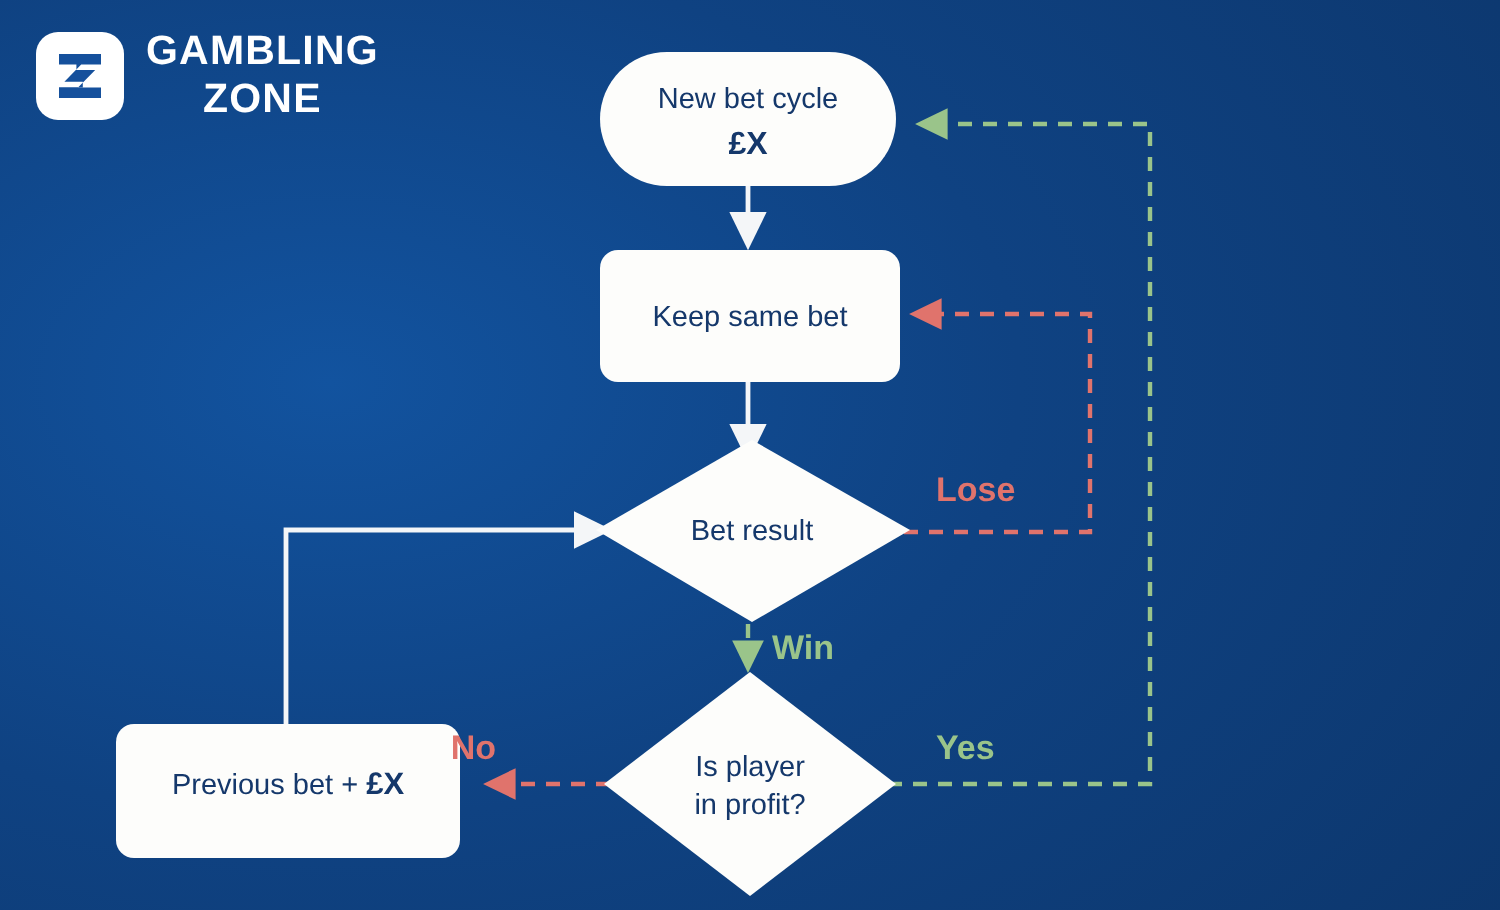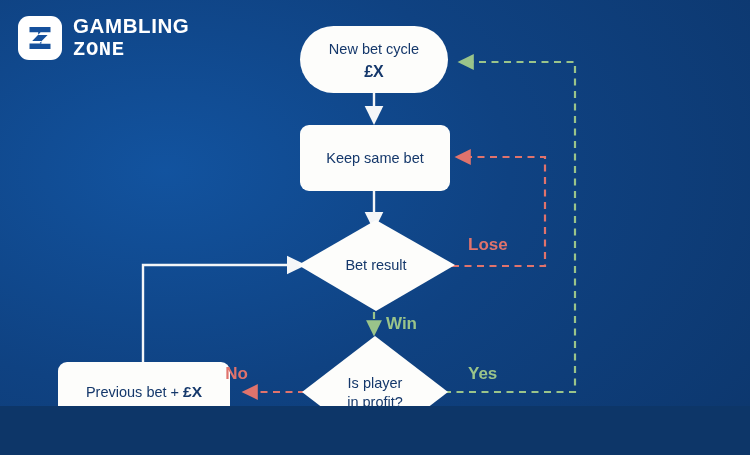--- a/index.html
+++ b/index.html
@@ -6,24 +6,25 @@
     margin: 0;
     padding: 0;
     background: #0d3668;
   }
   body {
     font-family: "Liberation Sans", sans-serif;
   }
   #canvas {
     position: relative;
     width: 750px;
-    height: 406px;
+    height: 455px;
     overflow: hidden;
     background:
       radial-gradient(ellipse 820px 520px at 22% 42%, #12539f 0%, #0f4282 42%, #0c3468 100%);
+    text-align: center;
   }
   
   #logo {
     position: absolute;
     left: 18px;
     top: 16px;
     display: flex;
     align-items: center;
     gap: 11px;
   }
@@ -42,21 +43,21 @@
     flex-direction: column;
     justify-content: center;
     line-height: 1.0;
   }
   #logo-text .l1, #logo-text .l2 {
     color: #ffffff;
     font-size: 20.5px;
     font-weight: bold;
     letter-spacing: 0.6px;
   }
-  #logo-text .l2 { margin-top: 3px; font-family: Liberation Mono, monospace; }
+  #logo-text .l2 { margin-top: 3px; }
 
   
   #flow {
     position: absolute;
     left: 0;
     top: 0;
     width: 750px;
     height: 455px;
   }
   .node-shape {

